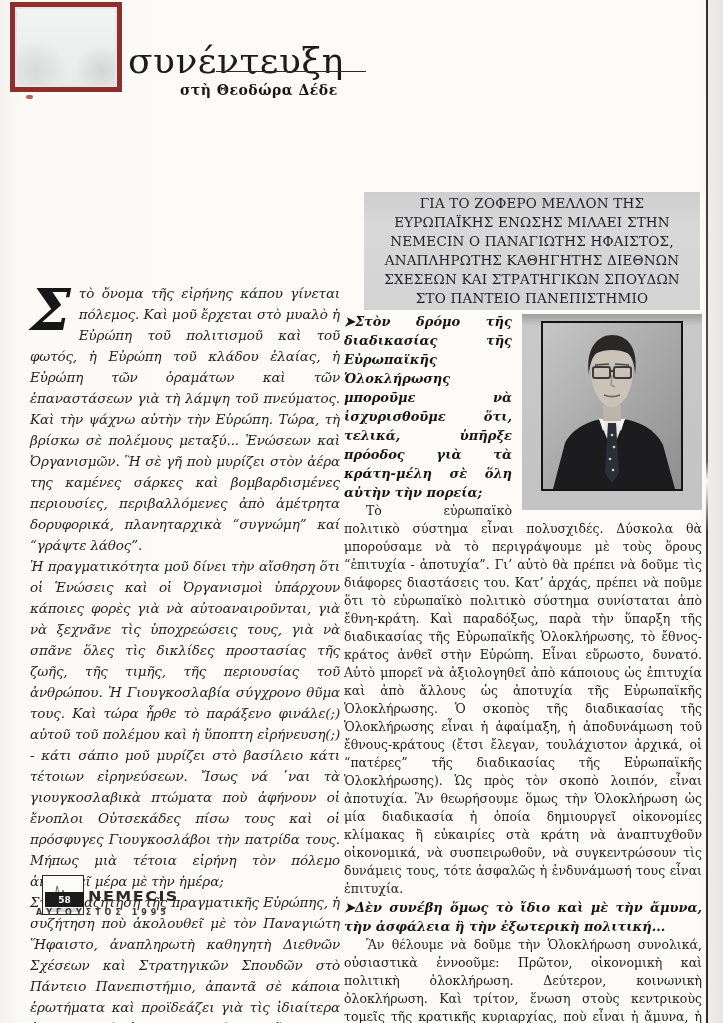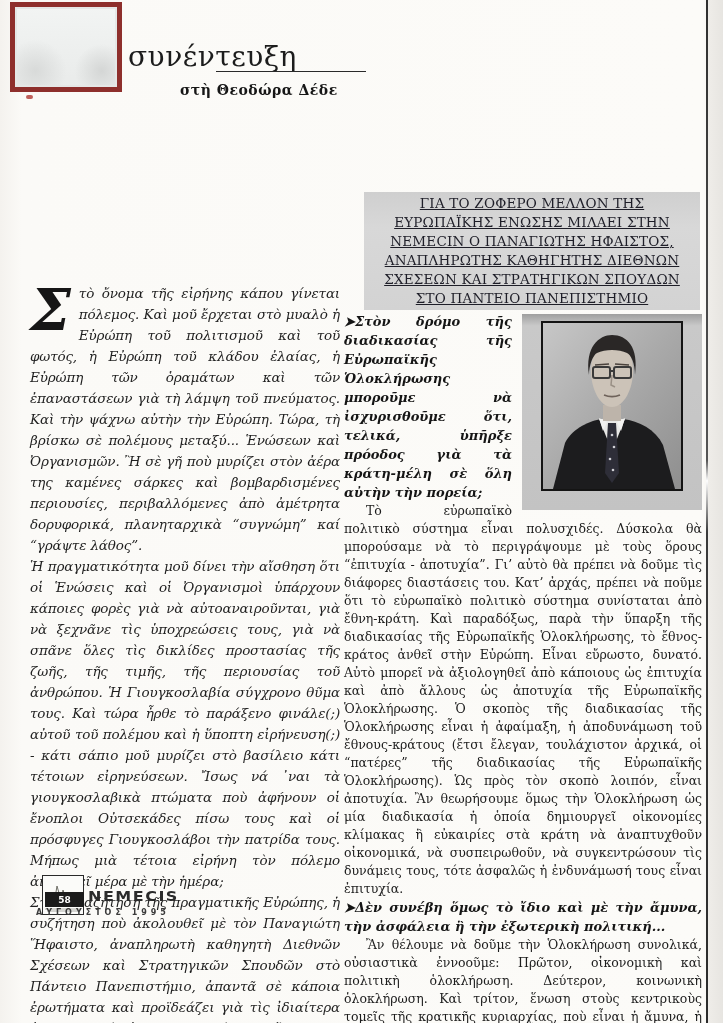--- a/index.html
+++ b/index.html
@@ -21,37 +21,37 @@
   .mast-photo { position:absolute; left:10px; top:2px; width:112px; height:90px;
     border:5px solid #8e2f2c; background:
       radial-gradient(circle at 20% 80%, #d8dad9 0%, transparent 30%),
       radial-gradient(circle at 85% 80%, #d4d6d5 0%, transparent 25%),
       linear-gradient(180deg,#f2f4f3,#e9ebea); }
   .mast-photo-inner { width:100%; height:100%; border:2px solid #e5e7e6; }
   .red-speck { position:absolute; left:26px; top:95px; width:7px; height:4px;
     background:#b03a33; border-radius:2px; opacity:.8; }
 
   .section-head { position:absolute; left:128px; top:40px; width:260px; }
-  .section-label { font-size:28px; letter-spacing:.5px; color:#1c1c1c; }
+  .section-label { font-size:36px; letter-spacing:.5px; color:#1c1c1c; }
   .section-rule { position:absolute; left:88px; top:31px; width:150px; height:1px; background:#2a2a2a; }
   .byline { position:absolute; left:52px; top:42px; font-size:14px; font-weight:bold; color:#161616; letter-spacing:.5px; }
 
   
   .headline { position:absolute; left:14px; top:112px; font-style:italic; line-height:1.0; }
   .headline .l1 { font-size:52px; color:#646464; letter-spacing:-1px; white-space:nowrap; }
   .headline .l2 { font-size:56px; margin-top:6px; letter-spacing:-1px; white-space:nowrap; }
   .headline .l2 .gray { color:#5e5e5e; }
   .headline .l2 .red  { color:#9c2823; }
 
   
   .intro-box { position:absolute; left:364px; top:192px; width:336px; height:118px;
     background:linear-gradient(180deg,#cfcfcf,#d8d8d8 30%,#d3d3d3);
     display:flex; align-items:center; justify-content:center; }
   .intro-text { font-size:13.5px; line-height:19px; text-align:center; color:#1e1e28;
-    white-space:pre-line; letter-spacing:.2px;text-decoration:underline; }
+    white-space:pre-line; letter-spacing:.2px; }
 
   
   .lede { position:absolute; left:30px; top:283px; width:310px;
     font-style:italic; font-size:13.5px; line-height:21px; color:#1f1f1f;
     text-align:justify; letter-spacing:-0.15px; }
   .lede p { margin:0; }
   .dropcap { float:left; font-size:58px; line-height:46px; padding:4px 8px 0 0;
     font-weight:bold; font-style:italic; color:#161616; }
 
   

